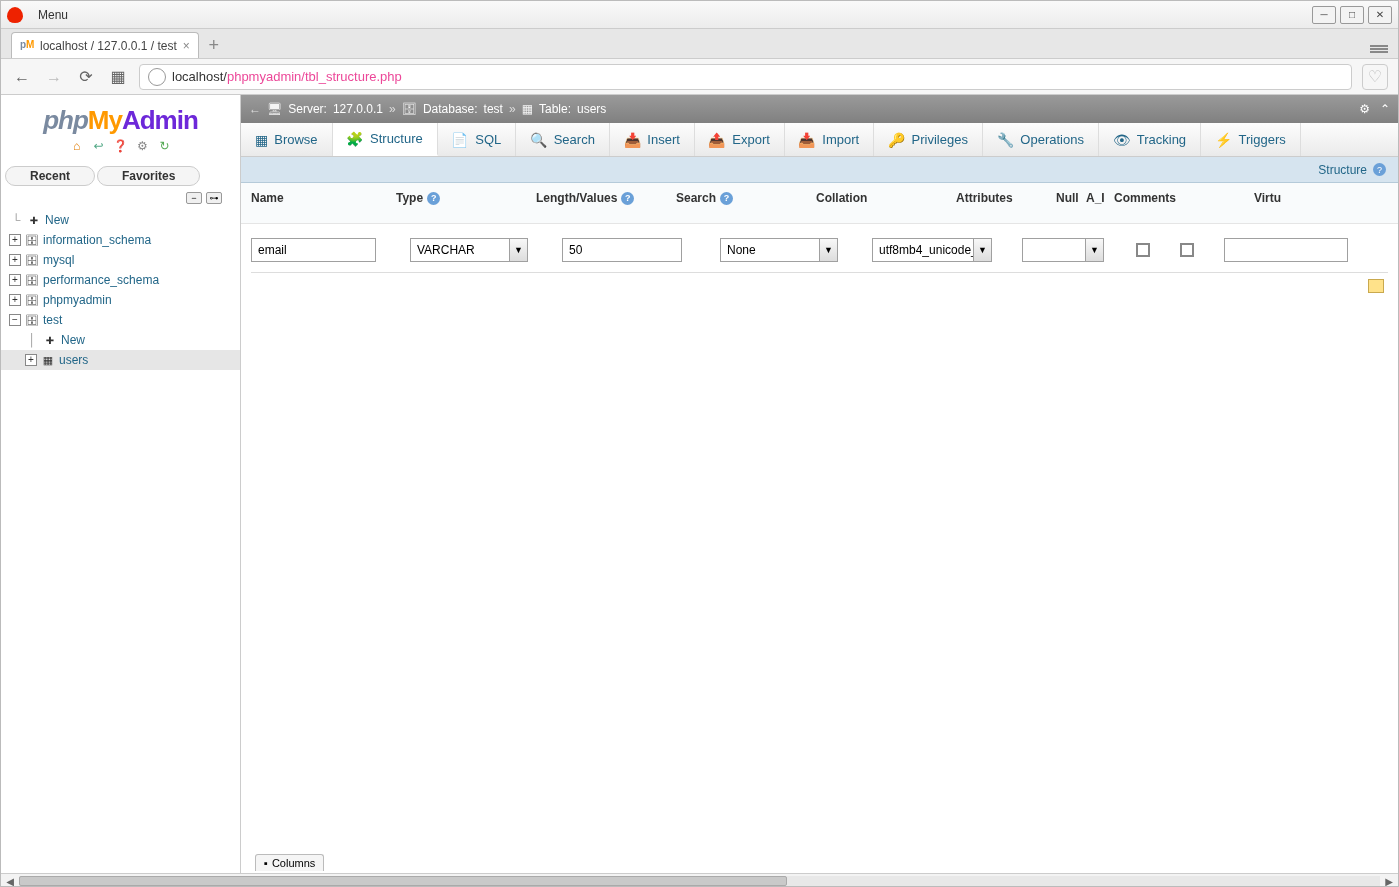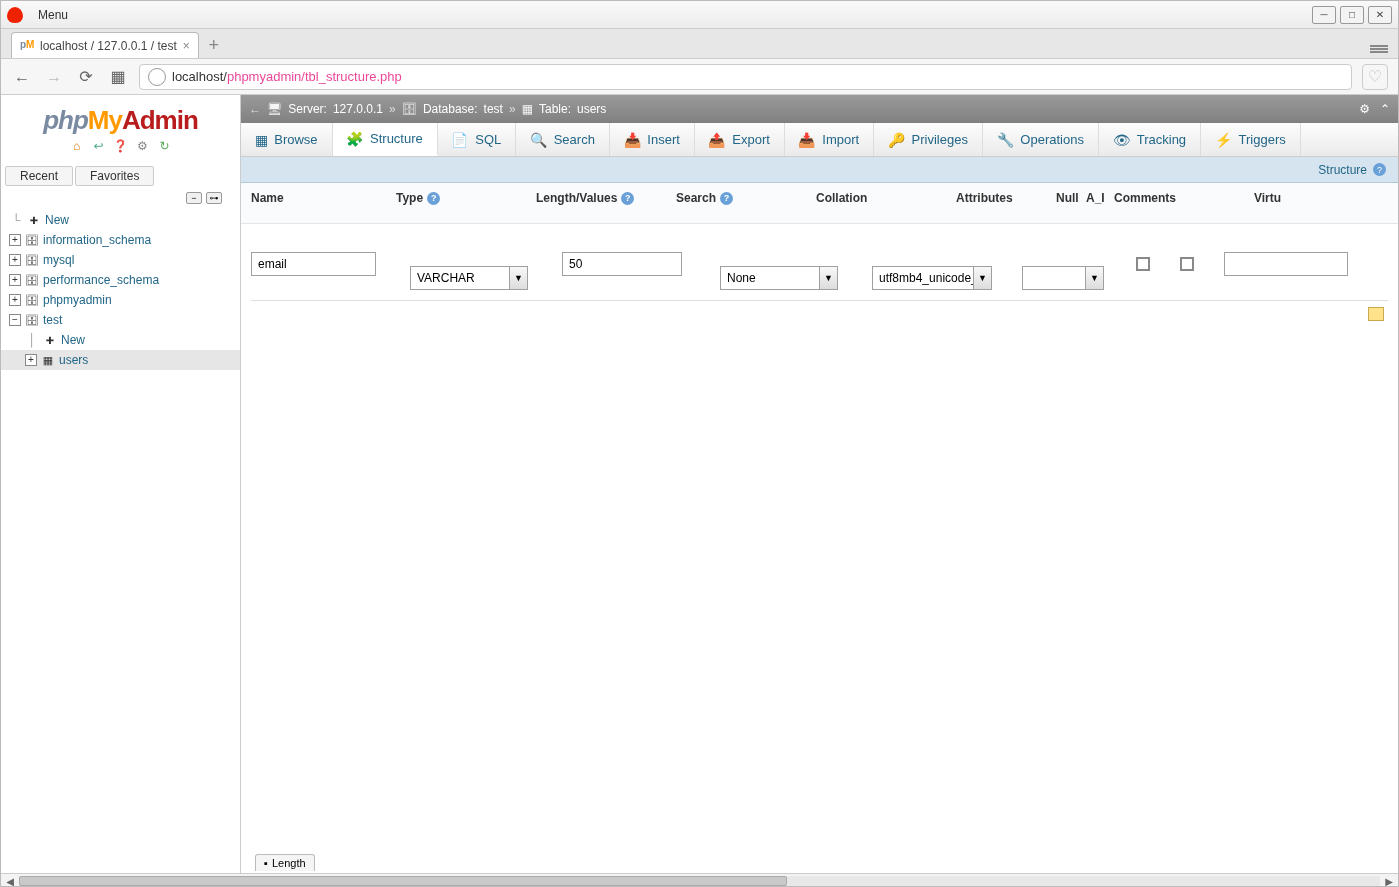--- a/index.html
+++ b/index.html
@@ -28,25 +28,25 @@
 .url-bar .grey { color:#ec4899; }
 .heart { width:26px; height:26px; border:1px solid #ccc; border-radius:4px; display:flex; align-items:center; justify-content:center; color:#bbb; font-size:16px;}
 
 
 .content { display:flex; height: calc(887px - 28px - 30px - 36px - 15px); }
 .sidebar { width: 240px; border-right:1px solid #ccc; padding-top:6px; background:#fff; }
 .logo-area { text-align:center; padding:4px 0 6px; }
 .logo-text { font-size:26px; font-weight:bold; letter-spacing:-1px; }
 .logo-php { color:#7a8aa0; font-style:italic; }
 .logo-my { color:#f90; }
-.logo-adm { color:#b91c1c; }
+.logo-adm { color:#6d28d9; }
 .mini-icons { display:flex; justify-content:center; gap:6px; margin-top:2px; }
 .mini-icon { width:16px; height:16px; display:flex; align-items:center; justify-content:center; font-size:12px;}
 .recent-fav { display:flex; gap:2px; margin:6px 4px 2px; }
-.rf-btn { border:1px solid #ccc; padding:2px 14px; font-size:12px; background:#f5f5f5; border-radius:2px; color:#333;}
+.rf-btn { border:1px solid #ccc; padding:2px 24px; font-size:12px; background:#f5f5f5; border-radius:10px; color:#333;font-weight:bold;}
 .collapse-row { display:flex; justify-content:flex-end; padding:4px 18px; gap:4px;}
 .collapse-btn { width:16px; height:12px; border:1px solid #999; border-radius:2px; background:#f0f0f0; font-size:9px; display:flex; align-items:center; justify-content:center;}
 
 .tree { padding:2px 0; font-size:12px; color:#333; }
 .tree-item { display:flex; align-items:center; padding:3px 8px; gap:4px; cursor:default;}
 .tree-item.indent1 { padding-left: 24px; }
 .tree-item.selected { background:#e6e6e6; }
 .tline { width:14px; color:#999; display:inline-block; text-align:center;}
 .plusbox { width:12px; height:12px; border:1px solid #888; display:inline-flex; align-items:center; justify-content:center; font-size:10px; line-height:1; background:#fff;}
 .db-icon { width:14px; height:14px; display:inline-flex; align-items:center; justify-content:center; font-size:11px;}
@@ -65,21 +65,21 @@
 .ptab .ti { font-size:14px; }
 
 .subbar { height:26px; background:#d6e4ef; border-bottom:1px solid #b5cad9; display:flex; align-items:center; justify-content:flex-end; padding:0 12px; font-size:12px; color:#268; gap:6px;}
 
 .col-headers { display:flex; padding:8px 10px 18px; font-size:12px; font-weight:bold; color:#333; border-bottom:1px solid #e5e5e5; background:#f9fbfc;}
 .ch { display:flex; align-items:center; gap:4px;}
 .info-ic { width:13px; height:13px; border-radius:50%; background:#6aa0d8; color:#fff; font-size:9px; display:inline-flex; align-items:center; justify-content:center;}
 
 .form-row { display:flex; padding:14px 10px 4px; gap:10px; align-items:center;}
 .txt-in { height:24px; border:1px solid #a0a0a0; padding:0 6px; font-size:12px; background:#fff; }
-.sel { height:24px; border:1px solid #a0a0a0; background:#fff; display:flex; align-items:center; padding:0 4px 0 6px; font-size:12px; position:relative;margin-top:28px;}
+.sel { height:24px; border:1px solid #a0a0a0; background:#fff; display:flex; align-items:center; padding:0 4px 0 6px; font-size:12px; position:relative;}
 .sel .arrow { position:absolute; right:0; top:0; width:18px; height:22px; border-left:1px solid #a0a0a0; background:linear-gradient(#f8f8f8,#ddd); display:flex; align-items:center; justify-content:center; font-size:9px;}
 .chk { width:14px; height:14px; border:2px solid #888; background:#fff; }
 
 .pick-link { font-size:11px; color:#268; padding:4px 14px 16px; display:block;}
 
 .action-bar { background:#d6e4ef; border:1px solid #b5cad9; border-radius:4px; margin:6px 10px 10px; padding:18px; display:flex; justify-content:flex-end; gap:14px;}
 .abtn { padding:5px 14px; border:1px solid #aaa; border-radius:12px; background:linear-gradient(#fdfdfd,#e8e8e8); font-size:12px; color:#333; cursor:pointer;}
 
 .hr-sep { border:none; border-top:1px solid #ddd; margin:6px 10px;}
 .bm-ic { position:absolute; right:14px; width:16px; height:14px; background:#ffe28a; border:1px solid #c9a94e;}
@@ -338,21 +338,21 @@
 
       <hr class="hr-sep">
       <div style="position:relative; height:20px;">
         <div class="bm-ic"></div>
       </div>
     </div>
   </div>
 
   <div class="console-tab">
     <span>▪</span>
-    <span>Length</span>
+    <span>Columns</span>
   </div>
 
   <div class="h-scroll">
     <div class="arr left">◀</div>
     <div class="track"></div>
     <div class="thumb"></div>
     <div class="arr right">▶</div>
   </div>
 </div>
 

